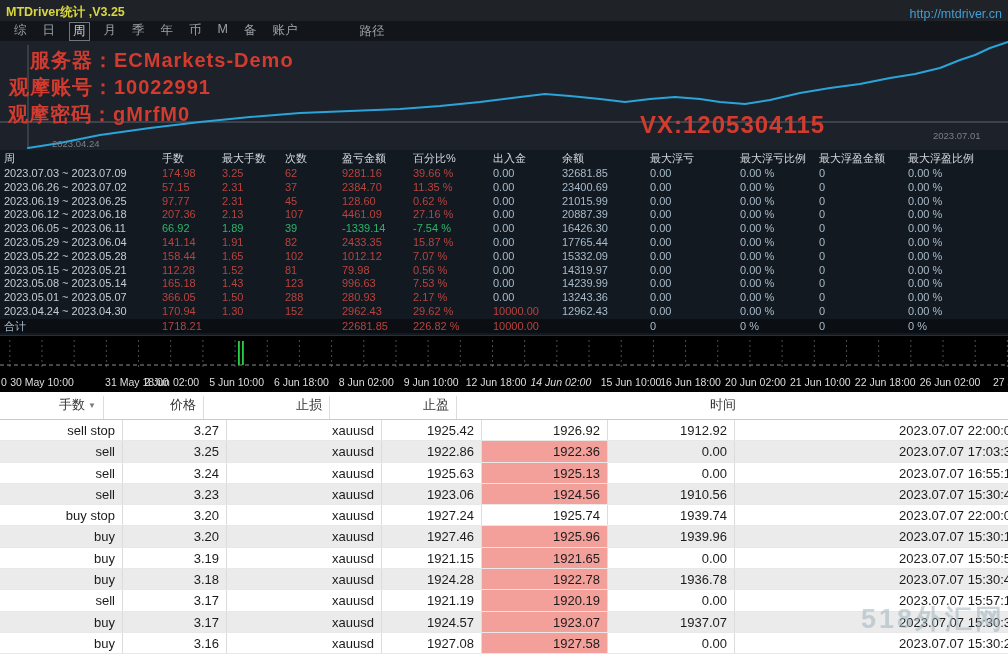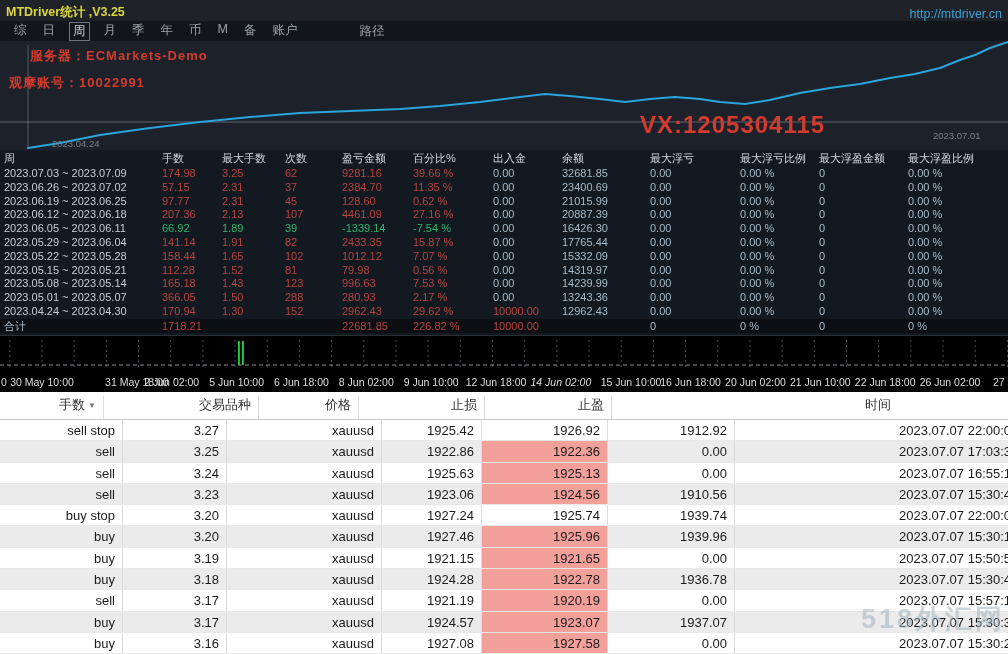--- a/index.html
+++ b/index.html
@@ -17,21 +17,21 @@
   .menubar{height:20px;background:#121519;display:flex;align-items:center;
     font-size:12.5px;color:#9aa1a9}
   .menu-item{margin-left:12px;padding:0 2px;cursor:default}
   .menu-item.selected{border:1px solid #70767d;color:#c9ced4;padding:0 3px}
   .menu-path{margin-left:58px}
 
   
   .chart{position:relative;height:109px;background:#1c212a}
   .chart svg{position:absolute;left:0;top:0}
   .ov{position:absolute;color:#d23b2e;font-weight:bold;white-space:nowrap;
-    font-size:13px;letter-spacing:1px}
+    font-size:20px;letter-spacing:1px}
   .ov.l1{left:30px;top:6px}
   .ov.l2{left:9px;top:33px}
   .ov.l3{left:8px;top:60px}
   .ov.vx{left:640px;top:70px;font-size:24px}
   .axdate{position:absolute;color:#79818b;font-size:9.5px;font-weight:normal}
   .axdate.start{left:52px;top:97px}
   .axdate.end{left:933px;top:89px}
 
   
   .stats{background:#131921;height:185px;font-size:11px;overflow:hidden}
@@ -97,20 +97,21 @@
   </div>
 
   <div class="chart">
     <svg width="1008" height="109">
       <line x1="28" y1="4" x2="28" y2="107" stroke="#555c64" stroke-width="1"></line>
       <line x1="0" y1="81" x2="1008" y2="81" stroke="#8d949c" stroke-width="0.8" opacity="0.75"></line>
       <polyline id="balance-line" fill="none" stroke-width="2" stroke-linejoin="round" stroke-linecap="round" points="28,107 60,102 100,94 150,87 200,81 250,76 300,72 350,70 400,68 440,65 480,61 520,56 545,53 570,55 600,58 625,61 650,58 675,56 700,58 720,61 745,63 770,59 800,52 830,47 860,43 890,37 915,33 940,27 960,19 975,14 990,7 1008,1" stroke="#2aa4d9"></polyline>
     </svg>
     <div class="ov l1"><span>服务器：</span><span>ECMarkets-Demo</span></div>
     <div class="ov l2"><span>观摩账号：</span><span>10022991</span></div>
+    <div class="ov l3"><span>观摩密码：</span><span>gMrfM0</span></div>
     <div class="ov vx">VX:1205304115</div>
     <div class="axdate start">2023.04.24</div>
     <div class="axdate end">2023.07.01</div>
   </div>
 
   <div class="stats">
     <div class="shead" id="stats-head">
         <span class="sc c0">周</span>
         <span class="sc c1">手数</span>
         <span class="sc c2">最大手数</span>
@@ -352,21 +353,20 @@
       <span style="left: 755.46px; transform: translateX(-50%);">20 Jun 02:00</span>
       <span style="left: 820.32px; transform: translateX(-50%);">21 Jun 10:00</span>
       <span style="left: 885.18px; transform: translateX(-50%);">22 Jun 18:00</span>
       <span style="left: 950.04px; transform: translateX(-50%);">26 Jun 02:00</span>
       <span style="left: 993px;">27 Jun 1</span>
     </div>
 
   <div class="orders">
     <div class="ohead">
       <span class="oc t1"><span>手数</span><span class="sort-ic">▼</span></span>
-      <span class="oc t2">交易品种</span>
       <span class="oc t3">价格</span>
       <span class="oc t4">止损</span>
       <span class="oc t5">止盈</span>
       <span class="oc t6h">时间</span>
     </div>
     <div id="orders-body">
         <div class="orow">
           <span class="oc t0">sell stop</span>
           <span class="oc t1">3.27</span>
           <span class="oc t2">xauusd</span>

